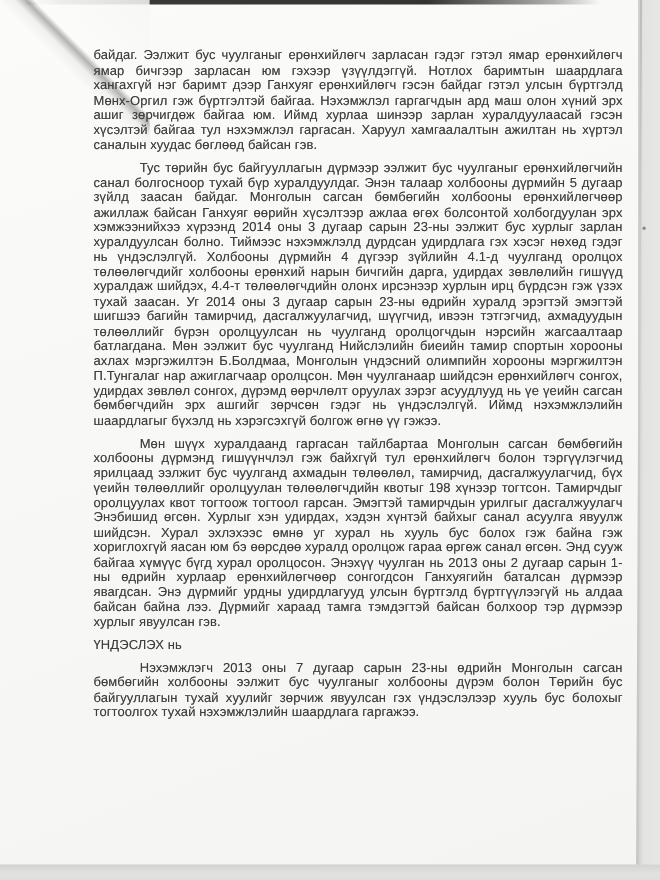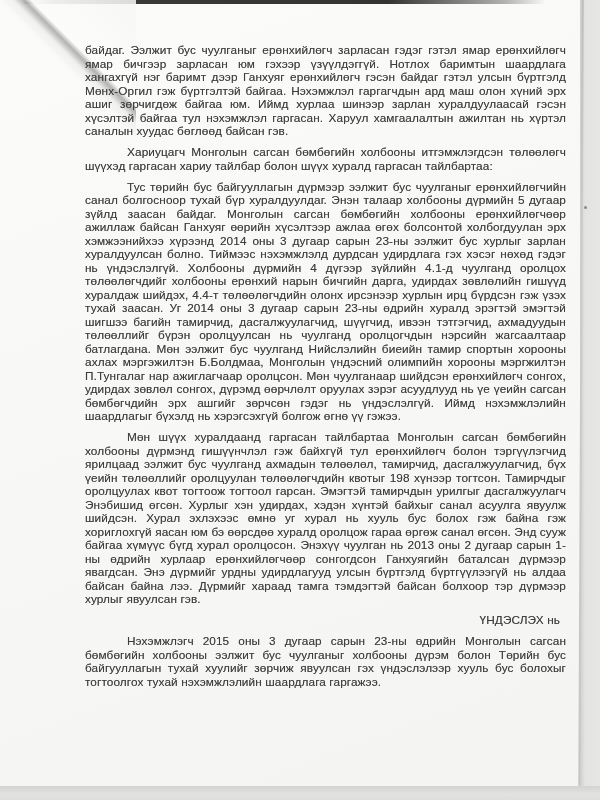--- a/index.html
+++ b/index.html
@@ -55,45 +55,43 @@
     line-height:13.5px;
     letter-spacing:0.1px;
     text-shadow:0 0 0.5px rgba(62,62,62,0.55);
   }
   .content p{
     margin:0 0 7.5px 0;
     text-align:justify;
   }
   .content p.indent{text-indent:42px;}
   .content p.heading{
-    text-align:right;
     margin:3px 6px 7.5px 0;
   }
 </style>
 </head>
 <body>
 
 <div class="scene">
 
   <div class="paper"></div>
   <div class="scan-strip-right"></div>
   <div class="scan-strip-bottom"></div>
   <div class="paper-edge-line"></div>
   <div class="scan-edge-top"></div>
   <div class="corner-fold"></div>
   <div class="speck"></div>
 
   <div class="content">
     <p>байдаг. Ээлжит бус чуулганыг ерөнхийлөгч зарласан гэдэг гэтэл ямар ерөнхийлөгч ямар бичгээр зарласан юм гэхээр үзүүлдэггүй. Нотлох баримтын шаардлага хангахгүй нэг баримт дээр Ганхуяг ерөнхийлөгч гэсэн байдаг гэтэл улсын бүртгэлд Мөнх-Оргил гэж бүртгэлтэй байгаа. Нэхэмжлэл гаргагчдын ард маш олон хүний эрх ашиг зөрчигдөж байгаа юм. Иймд хурлаа шинээр зарлан хуралдуулаасай гэсэн хүсэлтэй байгаа тул нэхэмжлэл гаргасан. Харуул хамгаалалтын ажилтан нь хүртэл саналын хуудас бөглөөд байсан гэв.</p>
 
-    <p class="indent">Хариуцагч Монголын сагсан бөмбөгийн холбооны итгэмжлэгдсэн төлөөлөгч шүүхэд гаргасан хариу тайлбар болон шүүх хуралд гаргасан тайлбартаа:</p>
 
     <p class="indent">Тус төрийн бус байгууллагын дүрмээр ээлжит бус чуулганыг ерөнхийлөгчийн санал болгосноор тухай бүр хуралдуулдаг. Энэн талаар холбооны дүрмийн 5 дугаар зүйлд заасан байдаг. Монголын сагсан бөмбөгийн холбооны ерөнхийлөгчөөр ажиллаж байсан Ганхуяг өөрийн хүсэлтээр ажлаа өгөх болсонтой холбогдуулан эрх хэмжээнийхээ хүрээнд 2014 оны 3 дугаар сарын 23-ны ээлжит бус хурлыг зарлан хуралдуулсан болно. Тиймээс нэхэмжлэлд дурдсан удирдлага гэх хэсэг нөхөд гэдэг нь үндэслэлгүй. Холбооны дүрмийн 4 дүгээр зүйлийн 4.1-д чуулганд оролцох төлөөлөгчдийг холбооны ерөнхий нарын бичгийн дарга, удирдах зөвлөлийн гишүүд хуралдаж шийдэх, 4.4-т төлөөлөгчдийн олонх ирсэнээр хурлын ирц бүрдсэн гэж үзэх тухай заасан. Уг 2014 оны 3 дугаар сарын 23-ны өдрийн хуралд эрэгтэй эмэгтэй шигшээ багийн тамирчид, дасгалжуулагчид, шүүгчид, ивээн тэтгэгчид, ахмадуудын төлөөллийг бүрэн оролцуулсан нь чуулганд оролцогчдын нэрсийн жагсаалтаар батлагдана. Мөн ээлжит бус чуулганд Нийслэлийн биеийн тамир спортын хорооны ахлах мэргэжилтэн Б.Болдмаа, Монголын үндэсний олимпийн хорооны мэргжилтэн П.Тунгалаг нар ажиглагчаар оролцсон. Мөн чуулганаар шийдсэн ерөнхийлөгч сонгох, удирдах зөвлөл сонгох, дүрэмд өөрчлөлт оруулах зэрэг асуудлууд нь үе үеийн сагсан бөмбөгчдийн эрх ашгийг зөрчсөн гэдэг нь үндэслэлгүй. Иймд нэхэмжлэлийн шаардлагыг бүхэлд нь хэрэгсэхгүй болгож өгнө үү гэжээ.</p>
 
     <p class="indent">Мөн шүүх хуралдаанд гаргасан тайлбартаа Монголын сагсан бөмбөгийн холбооны дүрмэнд гишүүнчлэл гэж байхгүй тул ерөнхийлөгч болон тэргүүлэгчид ярилцаад ээлжит бус чуулганд ахмадын төлөөлөл, тамирчид, дасгалжуулагчид, бүх үеийн төлөөллийг оролцуулан төлөөлөгчдийн квотыг 198 хүнээр тогтсон. Тамирчдыг оролцуулах квот тогтоож тогтоол гарсан. Эмэгтэй тамирчдын урилгыг дасгалжуулагч Энэбишид өгсөн. Хурлыг хэн удирдах, хэдэн хүнтэй байхыг санал асуулга явуулж шийдсэн. Хурал эхлэхээс өмнө уг хурал нь хууль бус болох гэж байна гэж хориглохгүй яасан юм бэ өөрсдөө хуралд оролцож гараа өргөж санал өгсөн. Энд сууж байгаа хүмүүс бүгд хурал оролцосон. Энэхүү чуулган нь 2013 оны 2 дугаар сарын 1-ны өдрийн хурлаар ерөнхийлөгчөөр сонгогдсон Ганхуягийн баталсан дүрмээр явагдсан. Энэ дүрмийг урдны удирдлагууд улсын бүртгэлд бүртгүүлээгүй нь алдаа байсан байна лээ. Дүрмийг хараад тамга тэмдэгтэй байсан болхоор тэр дүрмээр хурлыг явуулсан гэв.</p>
 
     <p class="heading">ҮНДЭСЛЭХ нь</p>
 
-    <p class="indent">Нэхэмжлэгч 2015 оны 3 дугаар сарын 23-ны өдрийн Монголын сагсан бөмбөгийн холбооны ээлжит бус чуулганыг холбооны дүрэм болон Төрийн бус байгууллагын тухай хуулийг зөрчиж явуулсан гэх үндэслэлээр хууль бус болохыг тогтоолгох тухай нэхэмжлэлийн шаардлага гаргажээ.</p>
+    <p class="indent">Нэхэмжлэгч 2013 оны 7 дугаар сарын 23-ны өдрийн Монголын сагсан бөмбөгийн холбооны ээлжит бус чуулганыг холбооны дүрэм болон Төрийн бус байгууллагын тухай хуулийг зөрчиж явуулсан гэх үндэслэлээр хууль бус болохыг тогтоолгох тухай нэхэмжлэлийн шаардлага гаргажээ.</p>
 
   </div>
 
 </div>
 
 </body></html>

